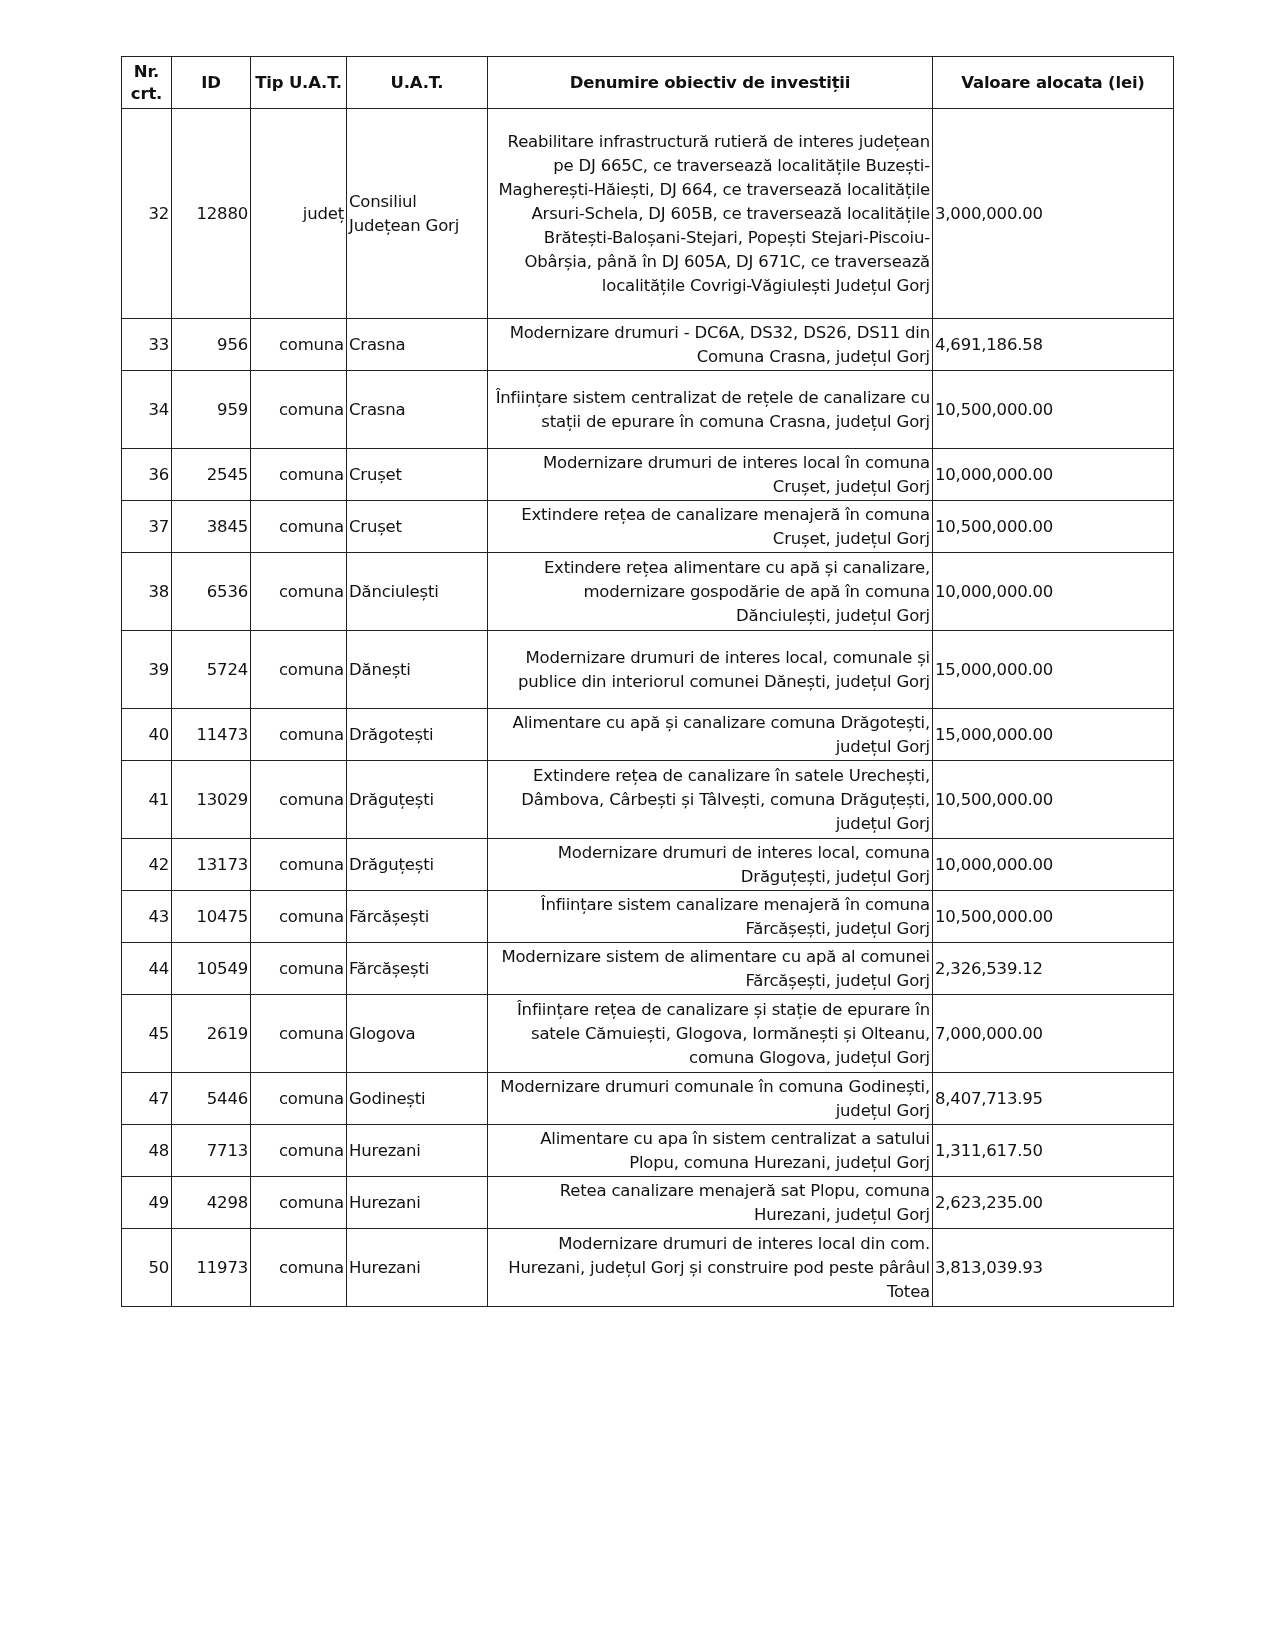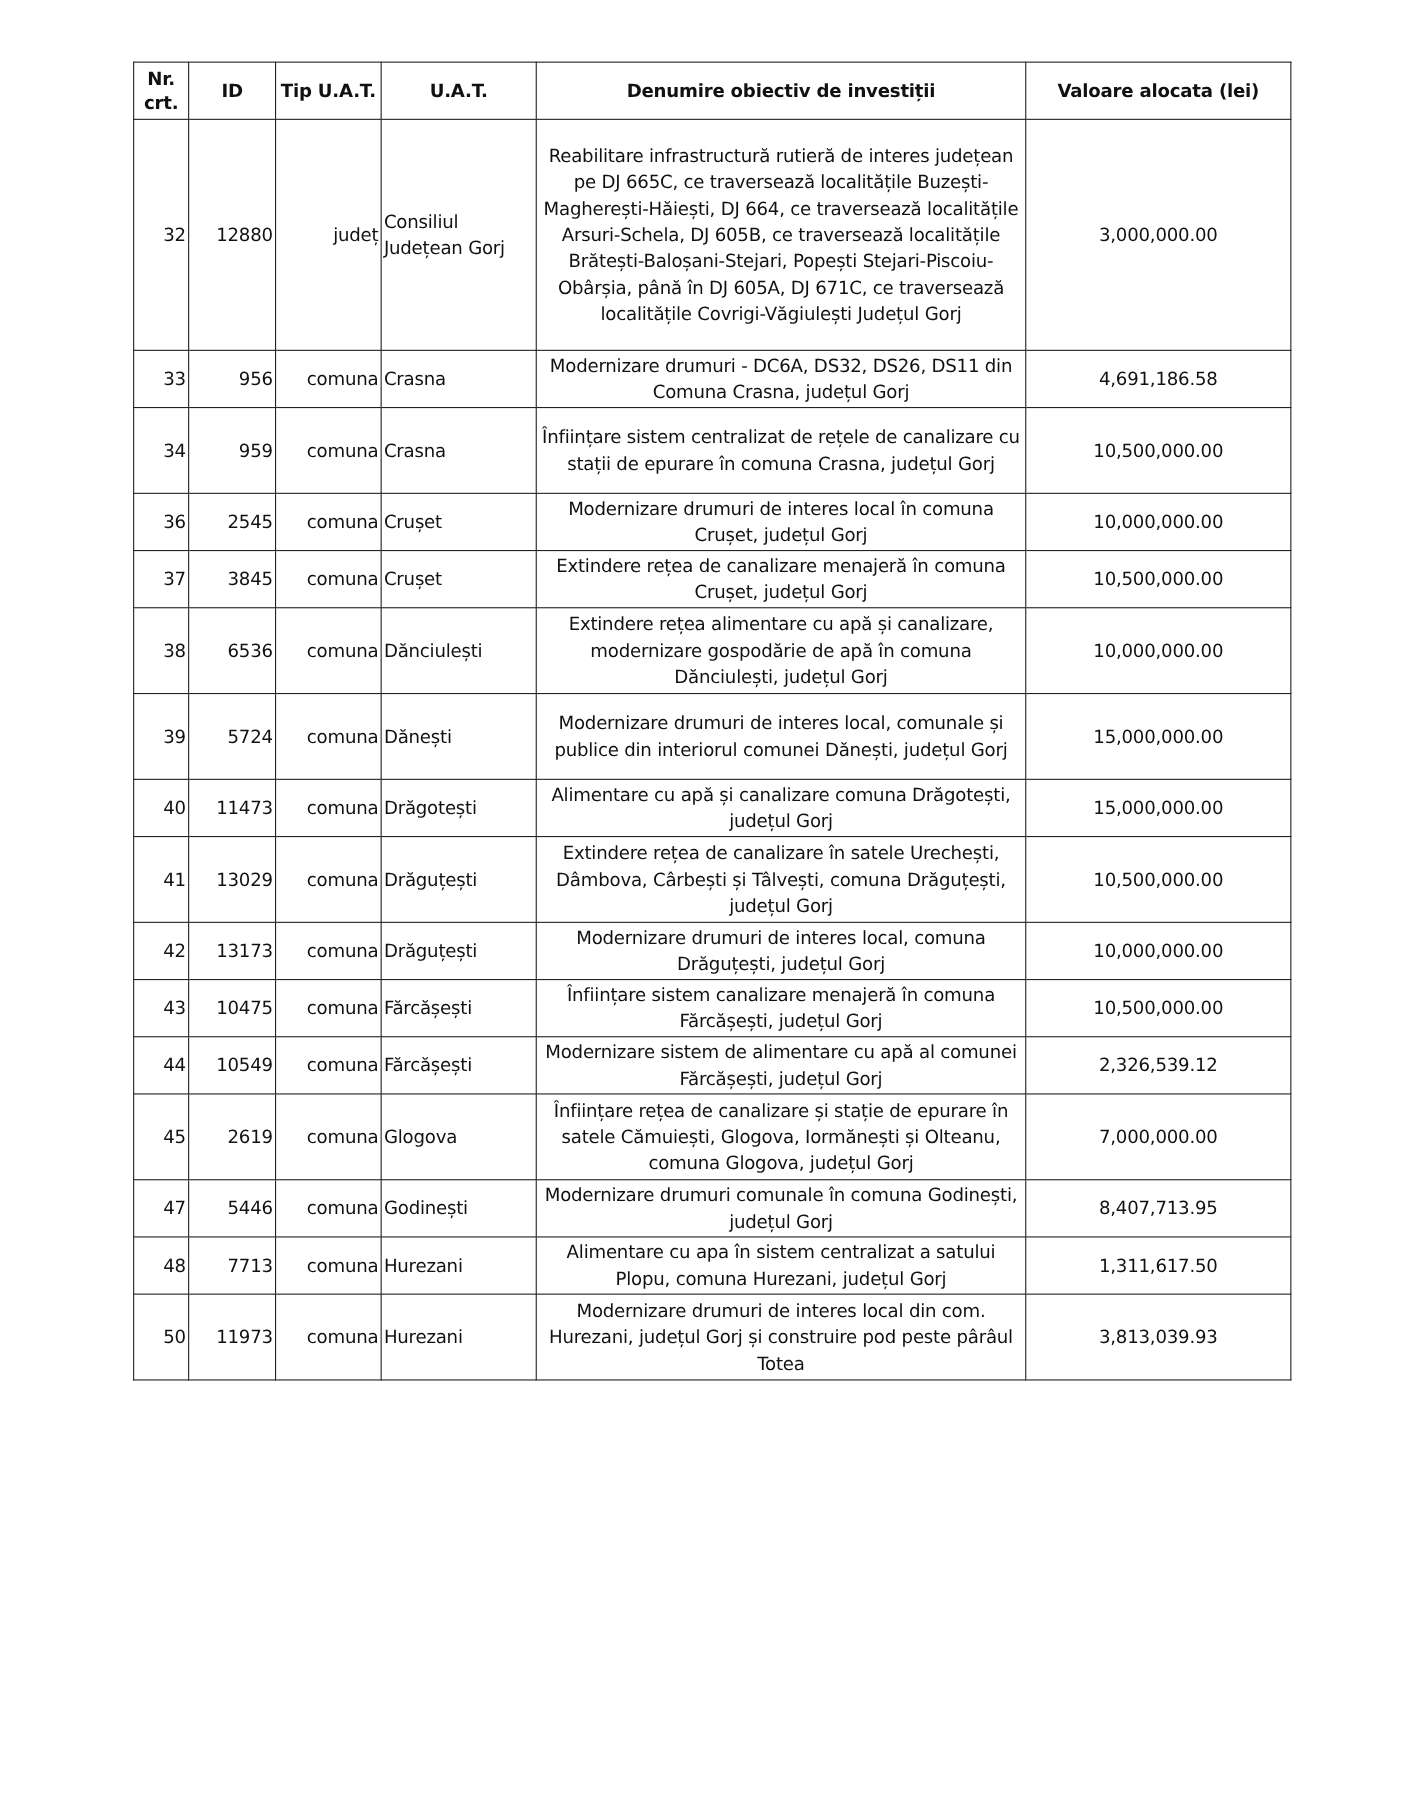--- a/index.html
+++ b/index.html
@@ -43,22 +43,22 @@
       padding: 0 2px;
     }
     col.c-nr { width: 50px; }
     col.c-id { width: 79px; }
     col.c-tip { width: 96px; }
     col.c-uat { width: 141px; }
     col.c-den { width: 445px; }
     col.c-val { width: 241px; }
     td.center { text-align: right; }
     td.left { text-align: left; }
-    td.right { text-align: center; padding-right: 3px; }
-    td.den { text-align: center; vertical-align: top; padding: 0 3px; }
+    td.right { text-align: left; padding-right: 3px; }
+    td.den { text-align: right; vertical-align: top; padding: 0 3px; }
   </style>
 </head>
 <body>
 
 <div class="page">
   <table class="investments">
     <colgroup>
       <col class="c-nr">
         <col class="c-id">
         <col class="c-tip">
@@ -190,20 +190,28 @@
         <td class="right">8,407,713.95</td>
       </tr>
       <tr style="height:52px">
         <td class="center">48</td>
         <td class="center">7713</td>
         <td class="center">comuna</td>
         <td class="left">Hurezani</td>
         <td class="den">Alimentare cu apa în sistem centralizat a satului Plopu, comuna Hurezani, județul Gorj</td>
         <td class="right">1,311,617.50</td>
       </tr>
+      <tr style="height:52px">
+        <td class="center">49</td>
+        <td class="center">4298</td>
+        <td class="center">comuna</td>
+        <td class="left">Hurezani</td>
+        <td class="den">Retea canalizare menajeră sat Plopu, comuna Hurezani, județul Gorj</td>
+        <td class="right">2,623,235.00</td>
+      </tr>
       <tr style="height:78px">
         <td class="center">50</td>
         <td class="center">11973</td>
         <td class="center">comuna</td>
         <td class="left">Hurezani</td>
         <td class="den">Modernizare drumuri de interes local din com. Hurezani, județul Gorj și construire pod peste pârâul Totea</td>
         <td class="right">3,813,039.93</td>
       </tr>
     </tbody>
   </table>

